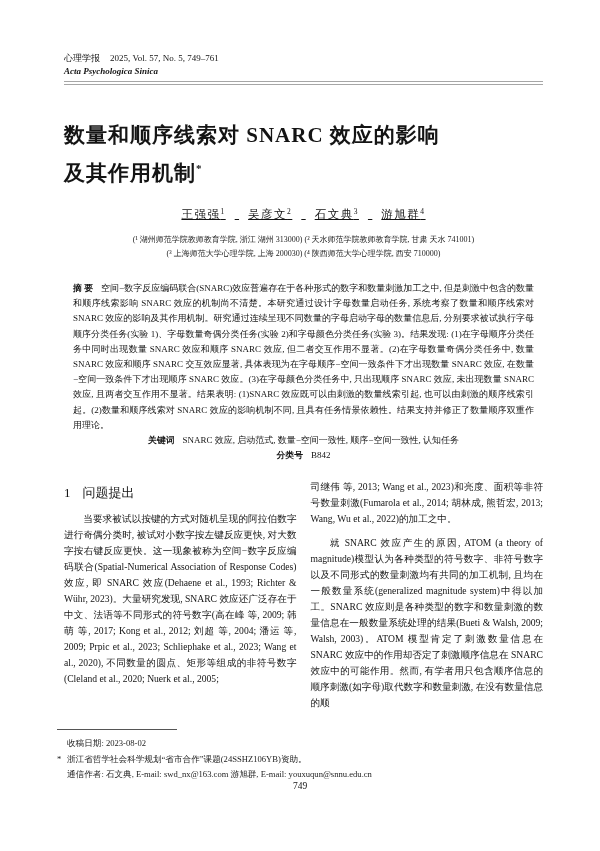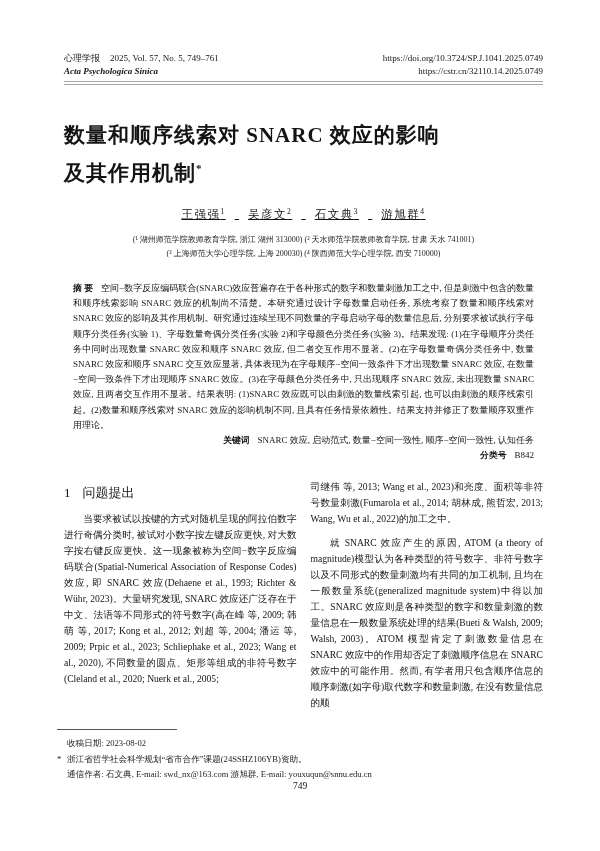--- a/index.html
+++ b/index.html
@@ -27,21 +27,21 @@
   .title { margin-top: 34px; font-size: 21px; font-weight: bold; line-height: 33px; letter-spacing: 1px; }
   .title sup { font-size: 11px; vertical-align: 8px; }
   .authors { margin-top: 17px; text-align: center; font-size: 11.5px; letter-spacing: 1.5px; text-decoration: underline; }
   .authors .author { margin: 0 9px; }
   .authors sup { font-size: 7.5px; vertical-align: 4px; }
   .affil { margin-top: 11px; text-align: center; font-size: 8px; line-height: 14px; color: #222; }
 
   
   .abstract { margin-top: 20px; padding: 0 9px; font-size: 9px; line-height: 15.2px; text-align: justify; }
   .abstract .lbl { font-weight: bold; margin-right: 8px; font-family: "Liberation Sans", "DejaVu Sans", sans-serif; font-size: 8.8px; }
-  .abstract .kw-line { text-align: right; }
+  .abstract .kw-line { text-align: center; }
 
   
   .columns { display: flex; gap: 14px; margin-top: 16px; }
   .col { flex: 1; font-size: 9.6px; line-height: 16px; text-align: justify; }
   .sec { margin-top: 6px; margin-bottom: 10px; font-size: 13px; font-weight: normal; }
   .sec .sec-num { margin-right: 12px; }
   .para.indent { text-indent: 2em; }
   .para + .para { margin-top: 8px; }
 
   
@@ -54,24 +54,20 @@
 </style>
 </head>
 <body>
 
 <div class="page">
 
   <div class="header">
     <div class="header-left">
       <div class="h-line1"><span class="jn">心理学报</span><span>2025, Vol. 57, No. 5, 749–761</span></div>
       <div class="h-line2">Acta Psychologica Sinica</div>
-    </div>
-    <div class="header-right">
-      <div>https://doi.org/10.3724/SP.J.1041.2025.0749</div>
-      <div>https://cstr.cn/32110.14.2025.0749</div>
     </div>
   </div>
   <div class="header-rule"></div>
 
   <h1 class="title">
     <span>数量和顺序线索对 SNARC 效应的影响</span><br>
     <span>及其作用机制</span><sup>*</sup>
   </h1>
 
   <div class="authors">

